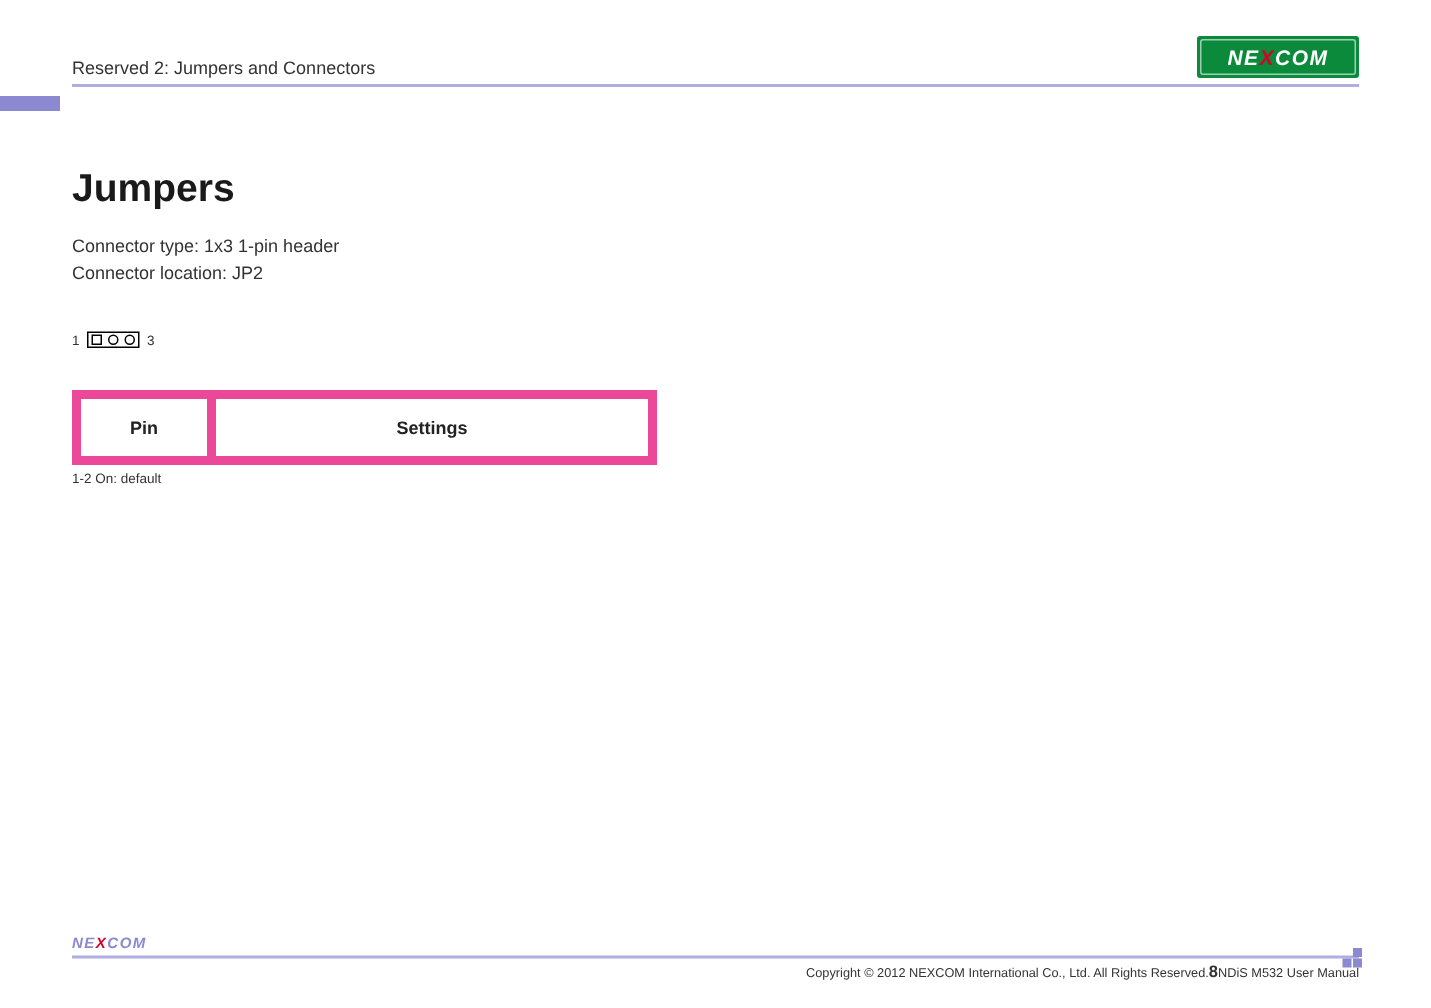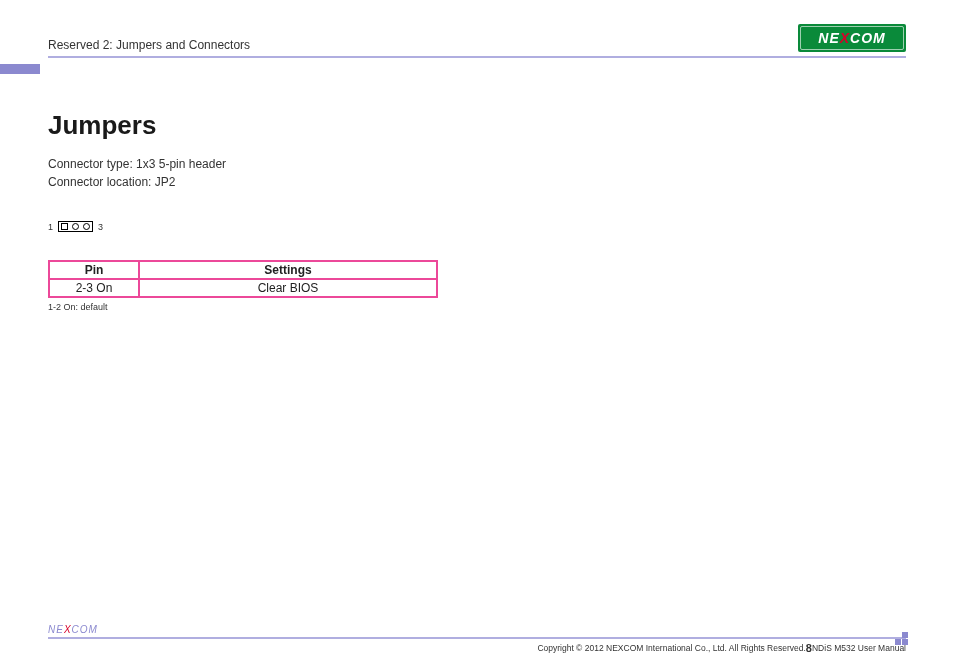--- a/index.html
+++ b/index.html
@@ -104,23 +104,23 @@
     height: 7px;
     border: 1px solid #000;
     border-radius: 50%;
   }
   table.settings {
     border-collapse: collapse;
     width: 390px;
     font-size: 12px;
   }
   table.settings th, table.settings td {
-    border: 2px solid #ec4899;
+    border: 6px solid #ec4899;
     text-align: center;
-    padding: 1px 6px;
+    padding: 12px 6px;
     font-weight: normal;
   }
   table.settings th {
     font-weight: 700;
   }
   table.settings col.c1 { width: 90px; }
   .table-note {
     font-size: 9px;
     color: #333;
     margin-top: 4px;
@@ -131,21 +131,21 @@
     right: 48px;
     bottom: 18px;
   }
   .footer-logo-row{
     display:flex;
     align-items:center;
     margin-bottom:2px;
   }
   .footer-logo{
     font-size:10px;
-    font-weight:400;
+    font-weight:700;
     font-style:italic;
     color:#8b89cf;
     letter-spacing:1px;
   }
   .footer-logo .logo-x{ color:#d6002a; }
   .footer-divider {
     height: 2px;
     background: #b0aee0;
     margin-bottom: 3px;
     position: relative;
@@ -182,21 +182,21 @@
     <div class="logo-box">
       <span>NE</span>
         <span class="logo-x">X</span>
         <span>COM</span>
     </div>
   </div>
   <div class="divider"></div>
   <div class="accent-bar"></div>
 
   <h1 class="main-title">Jumpers</h1>
-  <div class="spec-line">Connector type: 1x3 5-pin header</div>
+  <div class="spec-line">Connector type: 1x3 1-pin header</div>
   <div class="spec-line">Connector location: JP2</div>
 
   <div class="pin-diagram">
     <span class="pin-label">1</span>
     <div class="pin-box">
       <div class="pin-sq"></div>
       <div class="pin-circ"></div>
       <div class="pin-circ"></div>
     </div>
     <span class="pin-label">3</span>
@@ -207,24 +207,20 @@
         <col class="c1">
         <col>
       </colgroup>
     <thead>
       <tr>
         <th>Pin</th>
         <th>Settings</th>
       </tr>
     </thead>
     <tbody>
-      <tr>
-        <td>2-3 On</td>
-        <td>Clear BIOS</td>
-      </tr>
     </tbody>
   </table>
   <div class="table-note">1-2 On: default</div>
 </div>
 
 <div class="footer">
   <div class="footer-logo-row">
     <span class="footer-logo">
       <span>NE</span><span class="logo-x">X</span><span>COM</span>
     </span>

